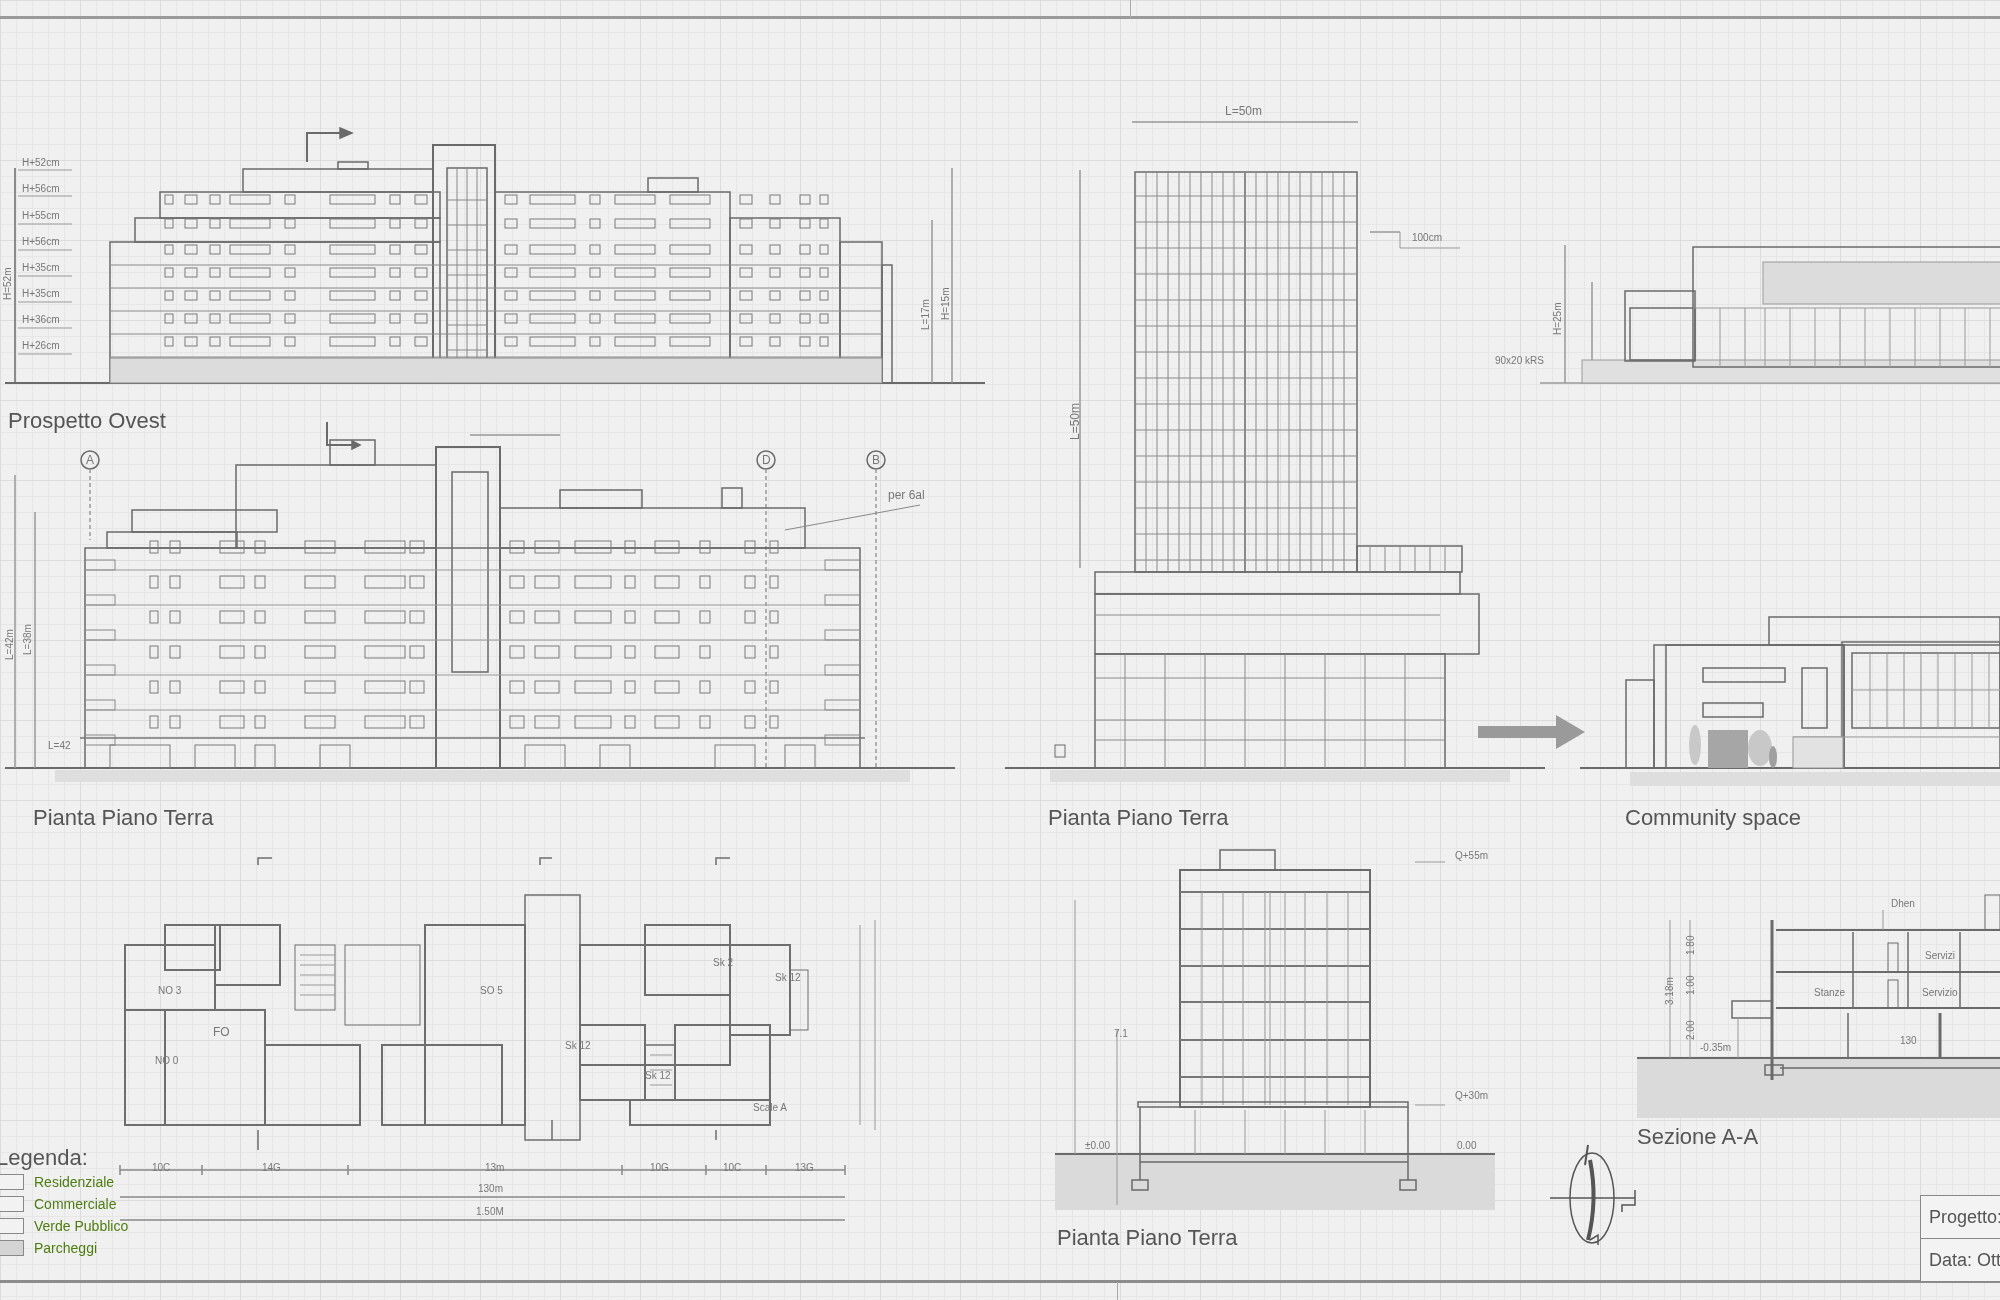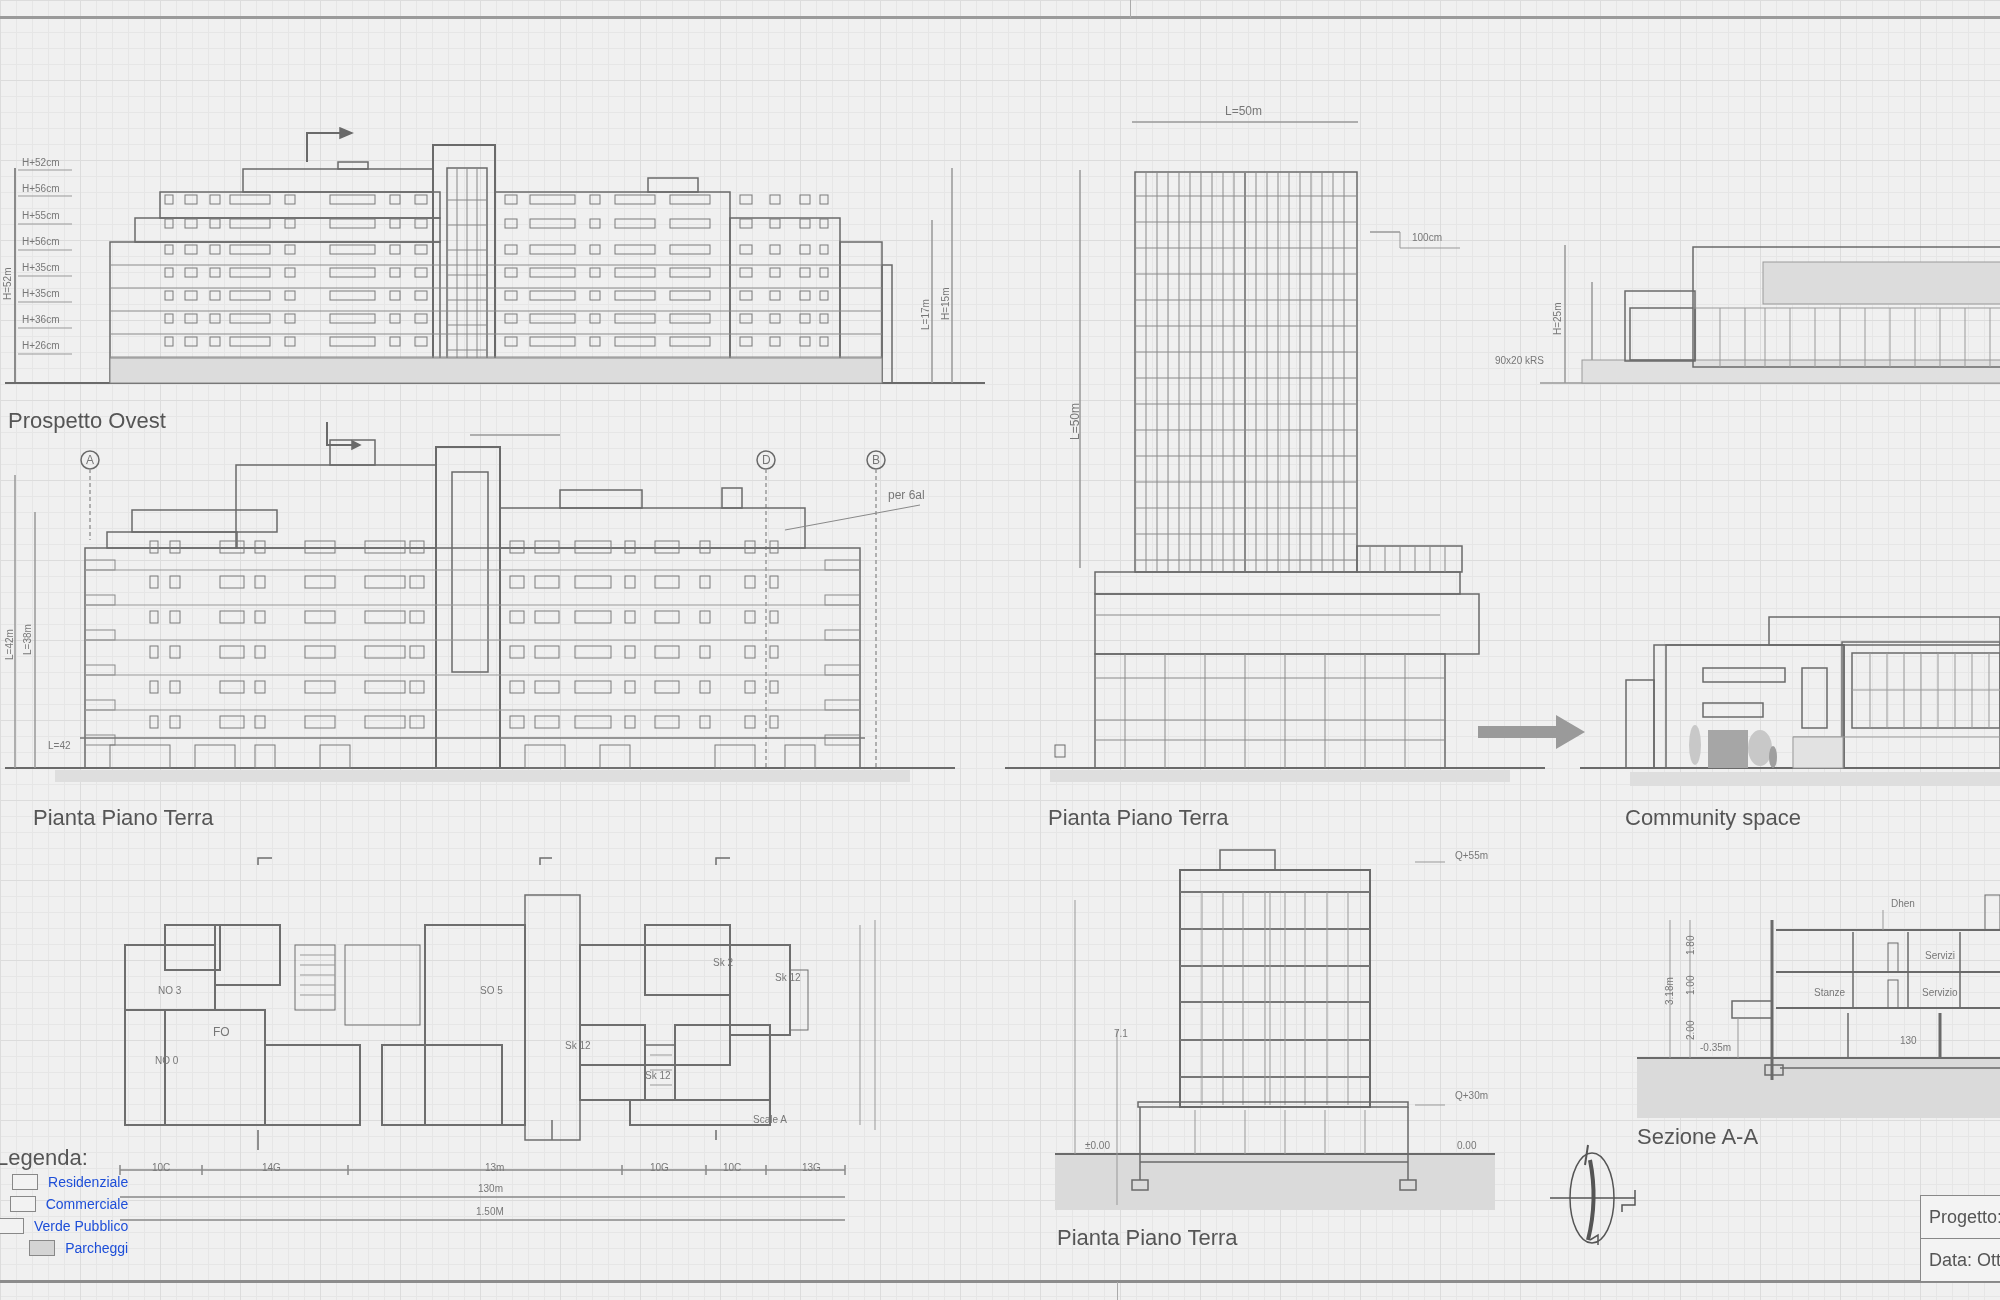--- a/index.html
+++ b/index.html
@@ -15,21 +15,21 @@
   .frame-top{position:absolute;left:0;top:16px;width:2000px;height:3px;background:#9a9a9a;}
   .frame-bot{position:absolute;left:0;top:1280px;width:2000px;height:3px;background:#8c8c8c;}
   .frame-mid-top{position:absolute;left:1130px;top:0;width:1px;height:18px;background:#aaa;}
   .frame-mid-bot{position:absolute;left:1117px;top:1282px;width:1px;height:18px;background:#aaa;}
   .label{position:absolute;font-size:22px;color:#555;white-space:nowrap;}
   .dim{position:absolute;font-size:10px;color:#777;white-space:nowrap;}
   .vdim{position:absolute;font-size:10px;color:#777;white-space:nowrap;transform:rotate(-90deg);transform-origin:left top;}
   svg{position:absolute;overflow:visible;}
   .legend{position:absolute;left:0;top:1145px;}
   .legend-title{font-size:22px;color:#555;margin-left:-4px;}
-  .legend-item{display:flex;align-items:center;height:22px;font-size:14px;color:#1d4ed8;justify-content:flex-end;}
+  .legend-item{display:flex;align-items:center;height:22px;font-size:14px;color:#4d7c0f;}
   .legend-swatch{width:24px;height:14px;border:1.5px solid #888;margin-right:10px;margin-left:-2px;background:#f2f2f2;}
   .legend-swatch.hatched{background:#d4d4d4;}
   .titleblock{position:absolute;left:1920px;top:1195px;width:100px;height:85px;border:1.5px solid #888;border-right:none;background:#f3f3f3;}
   .tb-row{height:42px;display:flex;align-items:center;padding-left:8px;font-size:18px;color:#555;border-bottom:1.5px solid #888;}
   .tb-row:last-child{border-bottom:none;}
 </style>
 </head>
 <body>
 
 <div class="sheet"></div>
@@ -438,42 +438,42 @@
   </g>
 </svg>
 <div class="dim" style="left:158px;top:985px;">NO 3</div>
 <div class="dim" style="left:155px;top:1055px;">NO 0</div>
 <div class="dim" style="left:213px;top:1025px;font-size:12px;">FO</div>
 <div class="dim" style="left:480px;top:985px;">SO 5</div>
 <div class="dim" style="left:565px;top:1040px;">Sk 12</div>
 <div class="dim" style="left:713px;top:957px;">Sk 2</div>
 <div class="dim" style="left:775px;top:972px;">Sk 12</div>
 <div class="dim" style="left:645px;top:1070px;">Sk 12</div>
-<div class="dim" style="left:753px;top:1102px;margin-top:12px;">Scale A</div>
+<div class="dim" style="left:753px;top:1102px;">Scale A</div>
 
 <svg width="760" height="80" style="left:100px;top:1160px;" viewBox="0 0 760 80">
   <g stroke="#888" stroke-width="1.5">
     <line x1="20" y1="10" x2="745" y2="10"></line>
     <line x1="20" y1="5" x2="20" y2="15"></line>
       <line x1="102" y1="5" x2="102" y2="15"></line>
     <line x1="248" y1="5" x2="248" y2="15"></line>
       <line x1="522" y1="5" x2="522" y2="15"></line>
     <line x1="606" y1="5" x2="606" y2="15"></line>
       <line x1="666" y1="5" x2="666" y2="15"></line>
     <line x1="745" y1="5" x2="745" y2="15"></line>
     <line x1="20" y1="37" x2="745" y2="37"></line>
     <line x1="20" y1="60" x2="745" y2="60"></line>
   </g>
 </svg>
 <div class="dim" style="left:152px;top:1162px;">10C</div>
 <div class="dim" style="left:262px;top:1162px;">14G</div>
 <div class="dim" style="left:485px;top:1162px;">13m</div>
 <div class="dim" style="left:650px;top:1162px;">10G</div>
 <div class="dim" style="left:723px;top:1162px;">10C</div>
-<div class="dim" style="left:795px;top:1162px;margin-left:7px;">13G</div>
+<div class="dim" style="left:795px;top:1162px;">13G</div>
 <div class="dim" style="left:478px;top:1183px;">130m</div>
 <div class="dim" style="left:476px;top:1206px;">1.50M</div>
 
 <div class="legend">
   <div class="legend-title">Legenda:</div>
   <div class="legend-item">
     <span class="legend-swatch"></span>
     <span>Residenziale</span>
   </div>
   <div class="legend-item">

